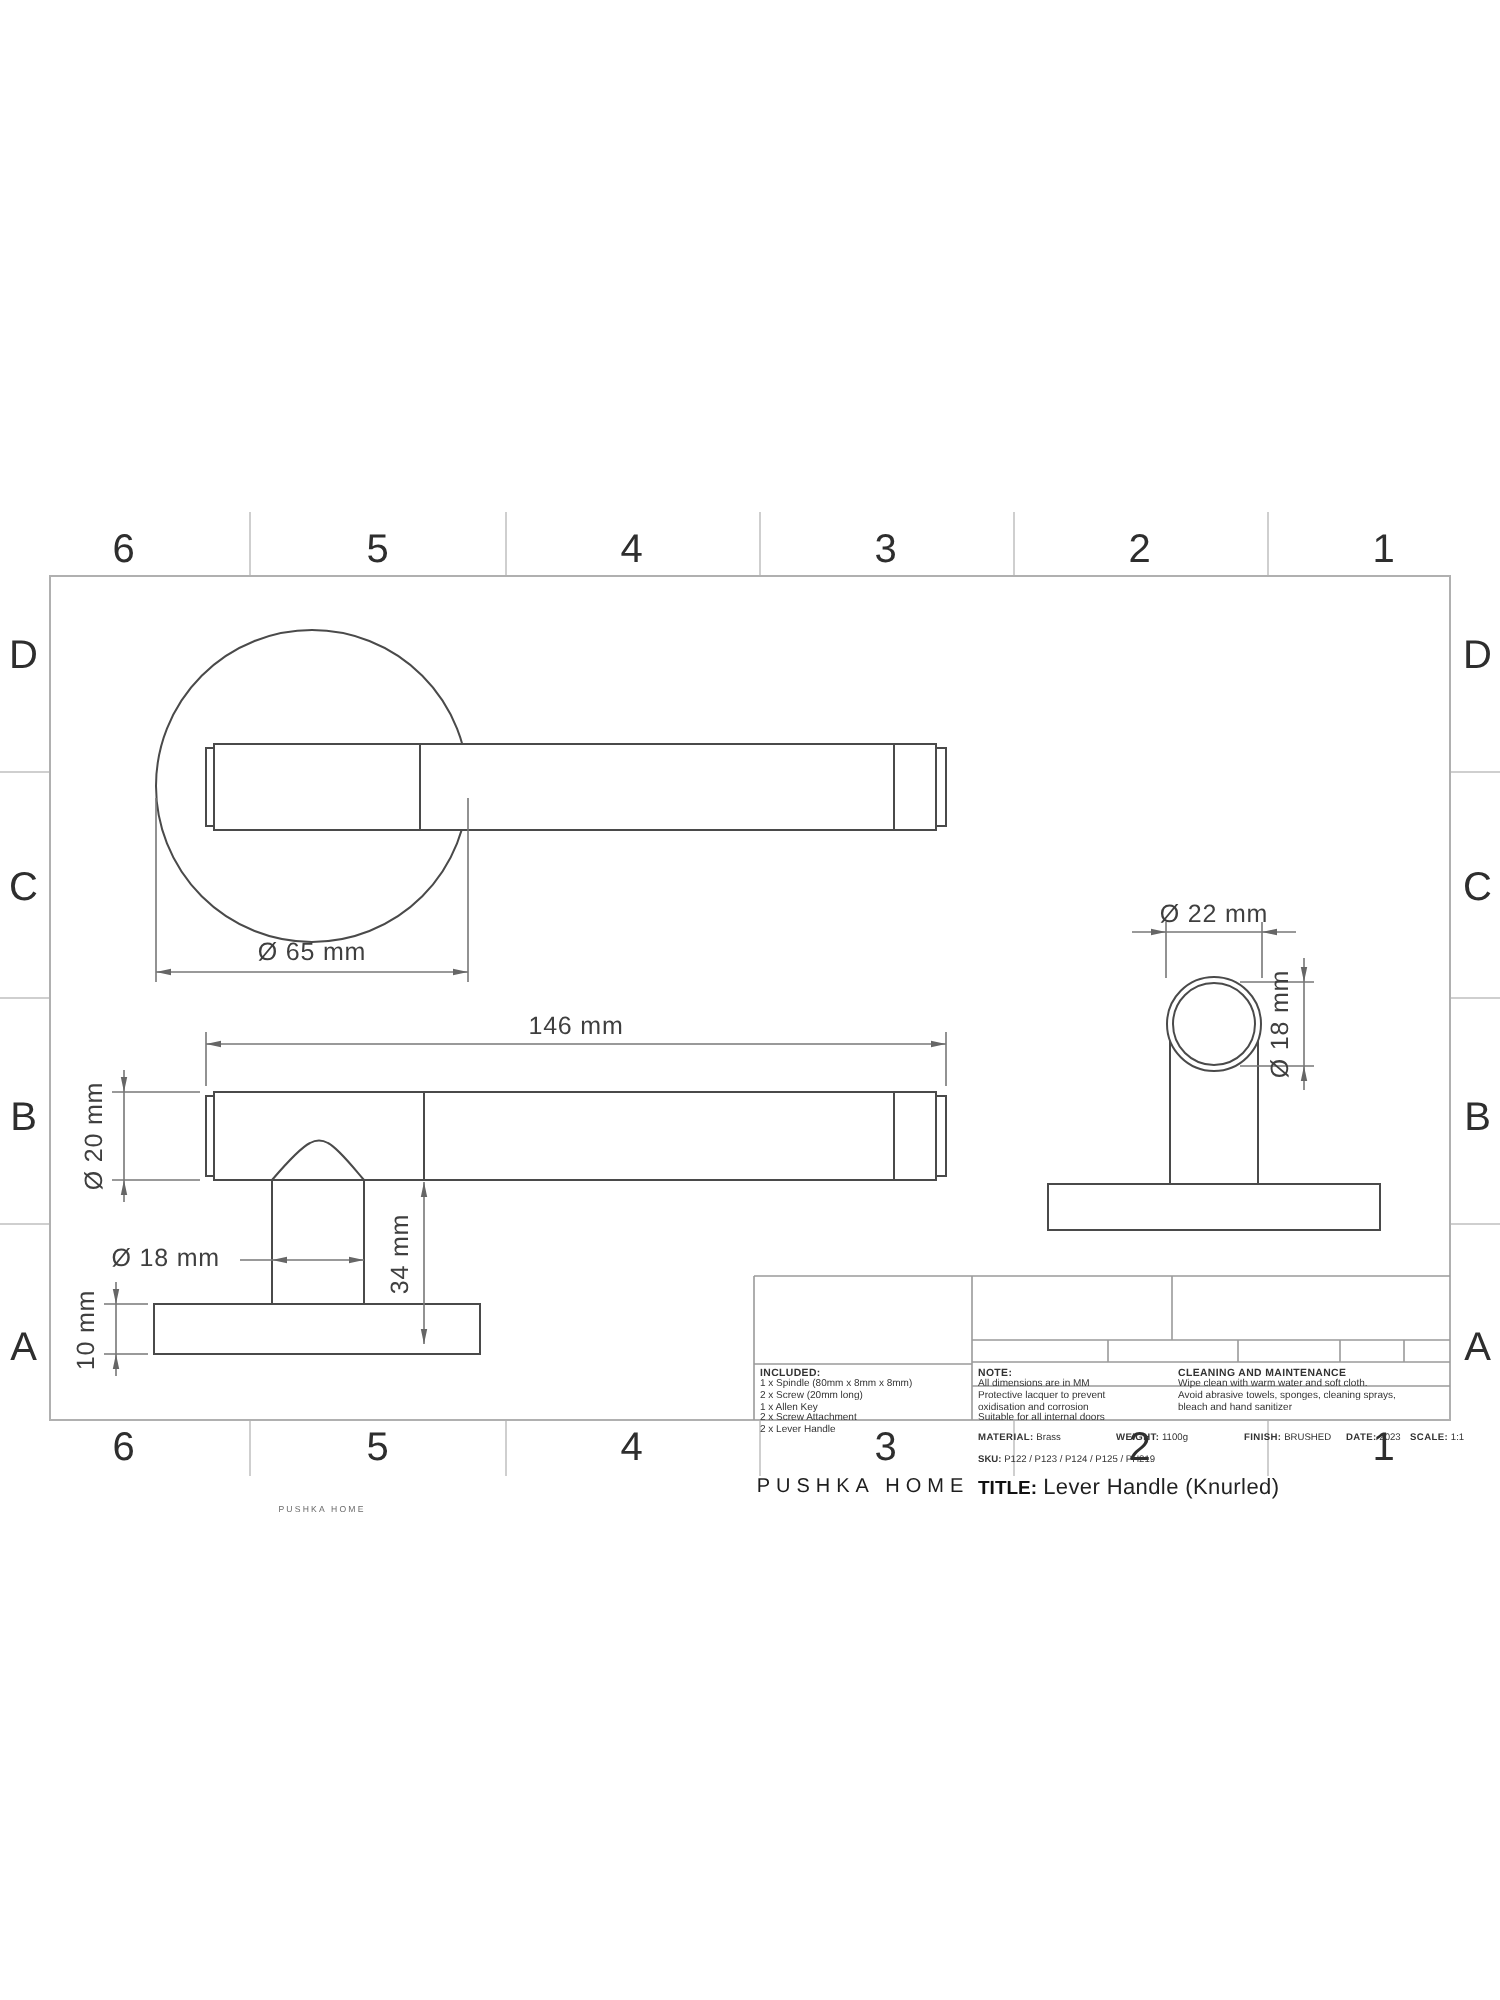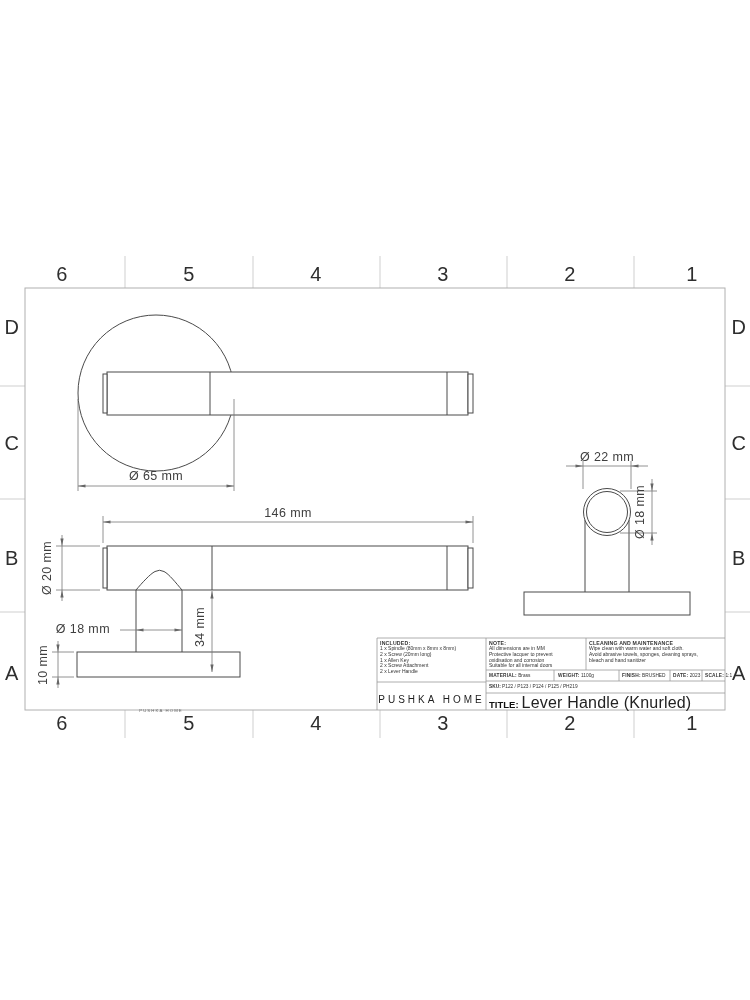--- a/index.html
+++ b/index.html
@@ -9,30 +9,30 @@
   svg text{font-family:"Liberation Sans",sans-serif;}
   .grid-num{font-size:20px;fill:#2e2e2e;letter-spacing:.5px;}
   .dim-text{font-size:12.5px;fill:#3f3f3f;letter-spacing:.4px;}
   .part{fill:#fff;stroke:#4a4a4a;stroke-width:1;}
   .partline{stroke:#4a4a4a;stroke-width:1;fill:none;}
   .dimline{stroke:#777;stroke-width:.8;fill:none;}
   .arrow{fill:#666;stroke:none;}
   .tbline{stroke:#9a9a9a;stroke-width:.8;fill:none;}
   .tick{stroke:#cfcfcf;stroke-width:1;}
   .border{fill:none;stroke:#b0b0b0;stroke-width:1;}
-  .ov{position:absolute;}
+  .ov{position:absolute;margin-top:44px;}
   .tb-cell{font-size:5px;line-height:1.16;color:#333;}
   .tb-head{font-weight:bold;font-size:5.2px;letter-spacing:.2px;}
   .spec{font-size:4.8px;white-space:nowrap;color:#333;}
   .spec b{letter-spacing:.2px;}
   .sku{font-size:4.8px;white-space:nowrap;color:#333;}
   .brand-big{width:109px;text-align:center;font-size:10px;letter-spacing:3px;color:#1d1d1d;white-space:nowrap;}
   .title-row{display:flex;align-items:baseline;gap:3px;white-space:nowrap;}
   .title-label{font-weight:bold;font-size:9.5px;color:#111;text-align:right;}
-  .title-value{font-size:16px;color:#222;letter-spacing:.2px;text-align:right;}
+  .title-value{font-size:11px;color:#222;letter-spacing:.2px;text-align:right;}
   .watermark{width:60px;text-align:center;font-size:4.3px;letter-spacing:1.1px;color:#6b6b6b;white-space:nowrap;}
 </style>
 </head>
 <body>
 
 <div id="page">
 
 <svg width="750" height="1000" viewBox="0 0 750 1000">
 
   <g>

